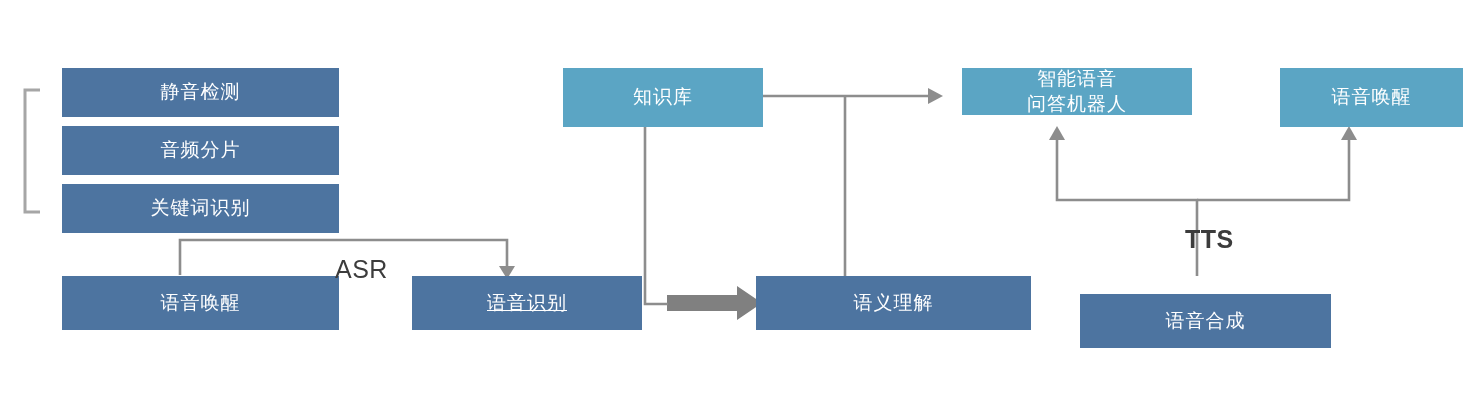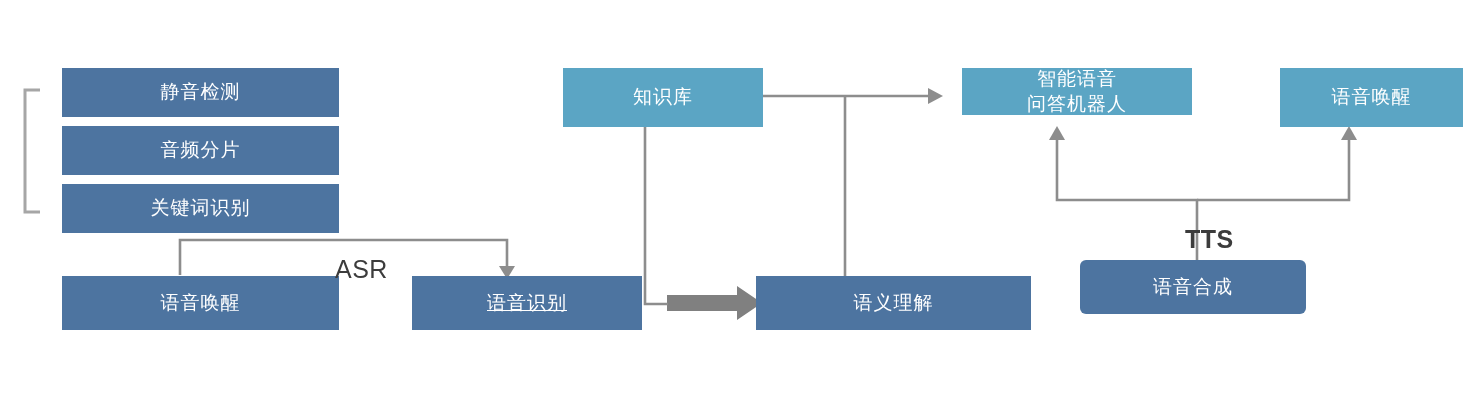--- a/index.html
+++ b/index.html
@@ -99,21 +99,21 @@
   <div class="node dark" style="left:42px;  top:184px; width:277px; height:49px;">关键词识别</div>
 
   <div class="node dark" style="left:42px;  top:276px; width:277px; height:54px;">语音唤醒</div>
 
   <div class="node dark" style="left:392px; top:276px; width:230px; height:54px;text-decoration:underline;">语音识别</div>
 
   <div class="node light" style="left:543px; top:68px;  width:200px; height:59px;">知识库</div>
 
   <div class="node dark" style="left:736px; top:276px; width:275px; height:54px;">语义理解</div>
 
-  <div class="node dark" style="left:1060px; top:260px; width:226px; height:54px;border-radius:6px;">语音合成</div>
+  <div class="node dark" style="left:1060px; top:294px; width:251px; height:54px;">语音合成</div>
 
   <div class="node light" style="left:942px; top:68px; width:230px; height:47px;">智能语音
 问答机器人</div>
 
   <div class="node light" style="left:1260px; top:68px; width:183px; height:59px;">语音唤醒</div>
 
   <div class="edge-label" style="left:335px; top:255px;">ASR</div>
 
   <div class="edge-label" style="left:1185px; top:225px;font-weight:bold;">TTS</div>
 

